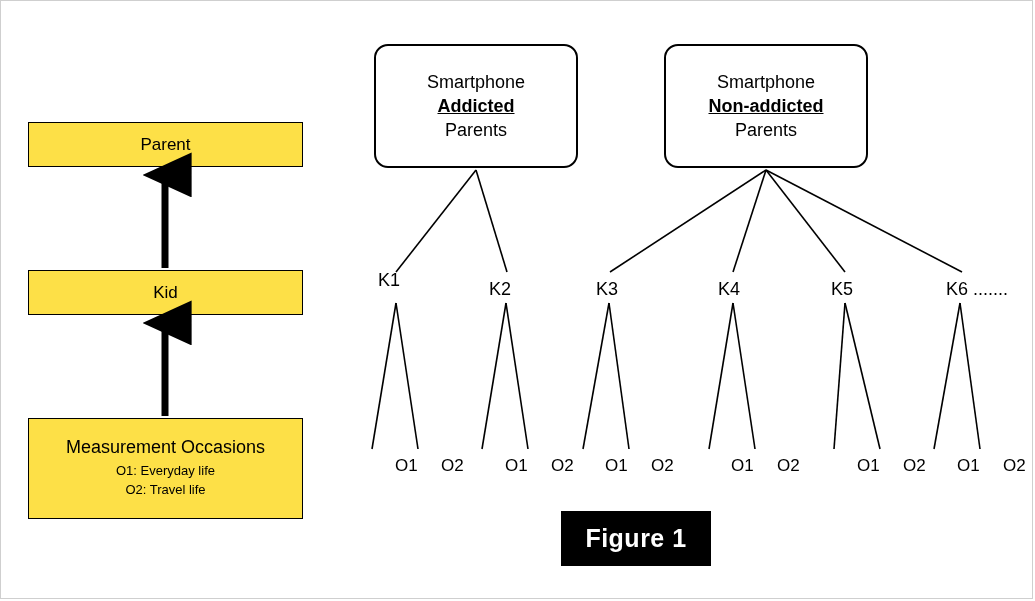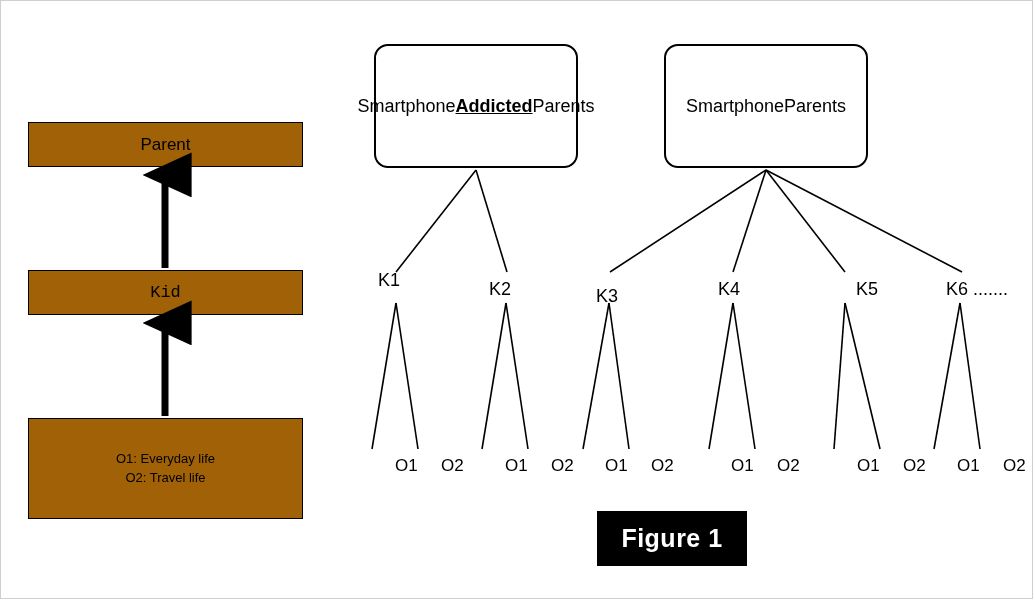--- a/index.html
+++ b/index.html
@@ -24,47 +24,48 @@
     height: 599px;
     border: 1px solid #cfcfcf;
     box-sizing: border-box;
   }
 
   
   .lvl-box {
     position: absolute;
     box-sizing: border-box;
     border: 1px solid #000000;
-    background: #a16207;
+    background: #fde047;
     display: flex;
     flex-direction: column;
     align-items: center;
     justify-content: center;
     text-align: center;
   }
   .lvl-box .main-label {
     font-size: 17px;
   }
   .lvl-box .sub-label {
     font-size: 13px;
     line-height: 1.45;
   }
   #parent-box  { left: 28px;  top: 122px; width: 275px; height: 45px; }
-  #kid-box     { left: 28px;  top: 270px; width: 275px; height: 45px; font-family: Liberation Mono, monospace; }
+  #kid-box     { left: 28px;  top: 270px; width: 275px; height: 45px; }
   #occ-box     { left: 28px;  top: 418px; width: 275px; height: 101px; }
   #occ-box .main-label { font-size: 18px; margin-bottom: 4px; }
 
   
   .group-box {
     position: absolute;
     box-sizing: border-box;
     border: 2px solid #000000;
     border-radius: 14px;
     background: #ffffff;
     display: flex;
+    flex-direction: column;
     align-items: center;
     justify-content: center;
     text-align: center;
     line-height: 1.35;
   }
   .group-box .l1, .group-box .l3 { font-size: 18px; font-weight: 400; }
   .group-box .l2 { font-size: 18px; font-weight: bold; text-decoration: underline; }
   #addicted-box    { left: 374px; top: 44px; width: 204px; height: 124px; }
   #nonaddicted-box { left: 664px; top: 44px; width: 204px; height: 124px; }
 
@@ -89,21 +90,20 @@
     width: 150px;
     height: 55px;
     background: #000000;
     color: #ffffff;
     font-size: 25px;
     font-weight: bold;
     display: flex;
     align-items: center;
     justify-content: center;
     letter-spacing: 0.5px;
-    margin-left: 36px;
   }
 
   svg.overlay {
     position: absolute;
     left: 0;
     top: 0;
     width: 1035px;
     height: 601px;
     pointer-events: none;
   }
@@ -116,40 +116,42 @@
 
   <div class="lvl-box" id="parent-box">
     <span class="main-label">Parent</span>
   </div>
 
   <div class="lvl-box" id="kid-box">
     <span class="main-label">Kid</span>
   </div>
 
   <div class="lvl-box" id="occ-box">
+    <span class="main-label">Measurement Occasions</span>
     <span class="sub-label">O1: Everyday life</span>
     <span class="sub-label">O2: Travel life</span>
   </div>
 
   <div class="group-box" id="addicted-box">
     <span class="l1">Smartphone</span>
     <span class="l2">Addicted</span>
     <span class="l3">Parents</span>
   </div>
 
   <div class="group-box" id="nonaddicted-box">
     <span class="l1">Smartphone</span>
+    <span class="l2">Non-addicted</span>
     <span class="l3">Parents</span>
   </div>
 
   <div class="node-label" style="left:378px; top:270px;">K1</div>
   <div class="node-label" style="left:489px; top:279px;">K2</div>
-  <div class="node-label" style="left:596px; top:286px;">K3</div>
+  <div class="node-label" style="left:596px; top:279px;">K3</div>
   <div class="node-label" style="left:718px; top:279px;">K4</div>
-  <div class="node-label" style="left:856px; top:279px;">K5</div>
+  <div class="node-label" style="left:831px; top:279px;">K5</div>
   <div class="node-label" style="left:946px; top:279px;text-align:center;">K6 .......</div>
 
   <div class="leaf-label" style="left:360px; top:456px;">O1</div>
   <div class="leaf-label" style="left:406px; top:456px;">O2</div>
 
   <div class="leaf-label" style="left:470px; top:456px;">O1</div>
   <div class="leaf-label" style="left:516px; top:456px;">O2</div>
 
   <div class="leaf-label" style="left:570px; top:456px;">O1</div>
   <div class="leaf-label" style="left:616px; top:456px;">O2</div>

